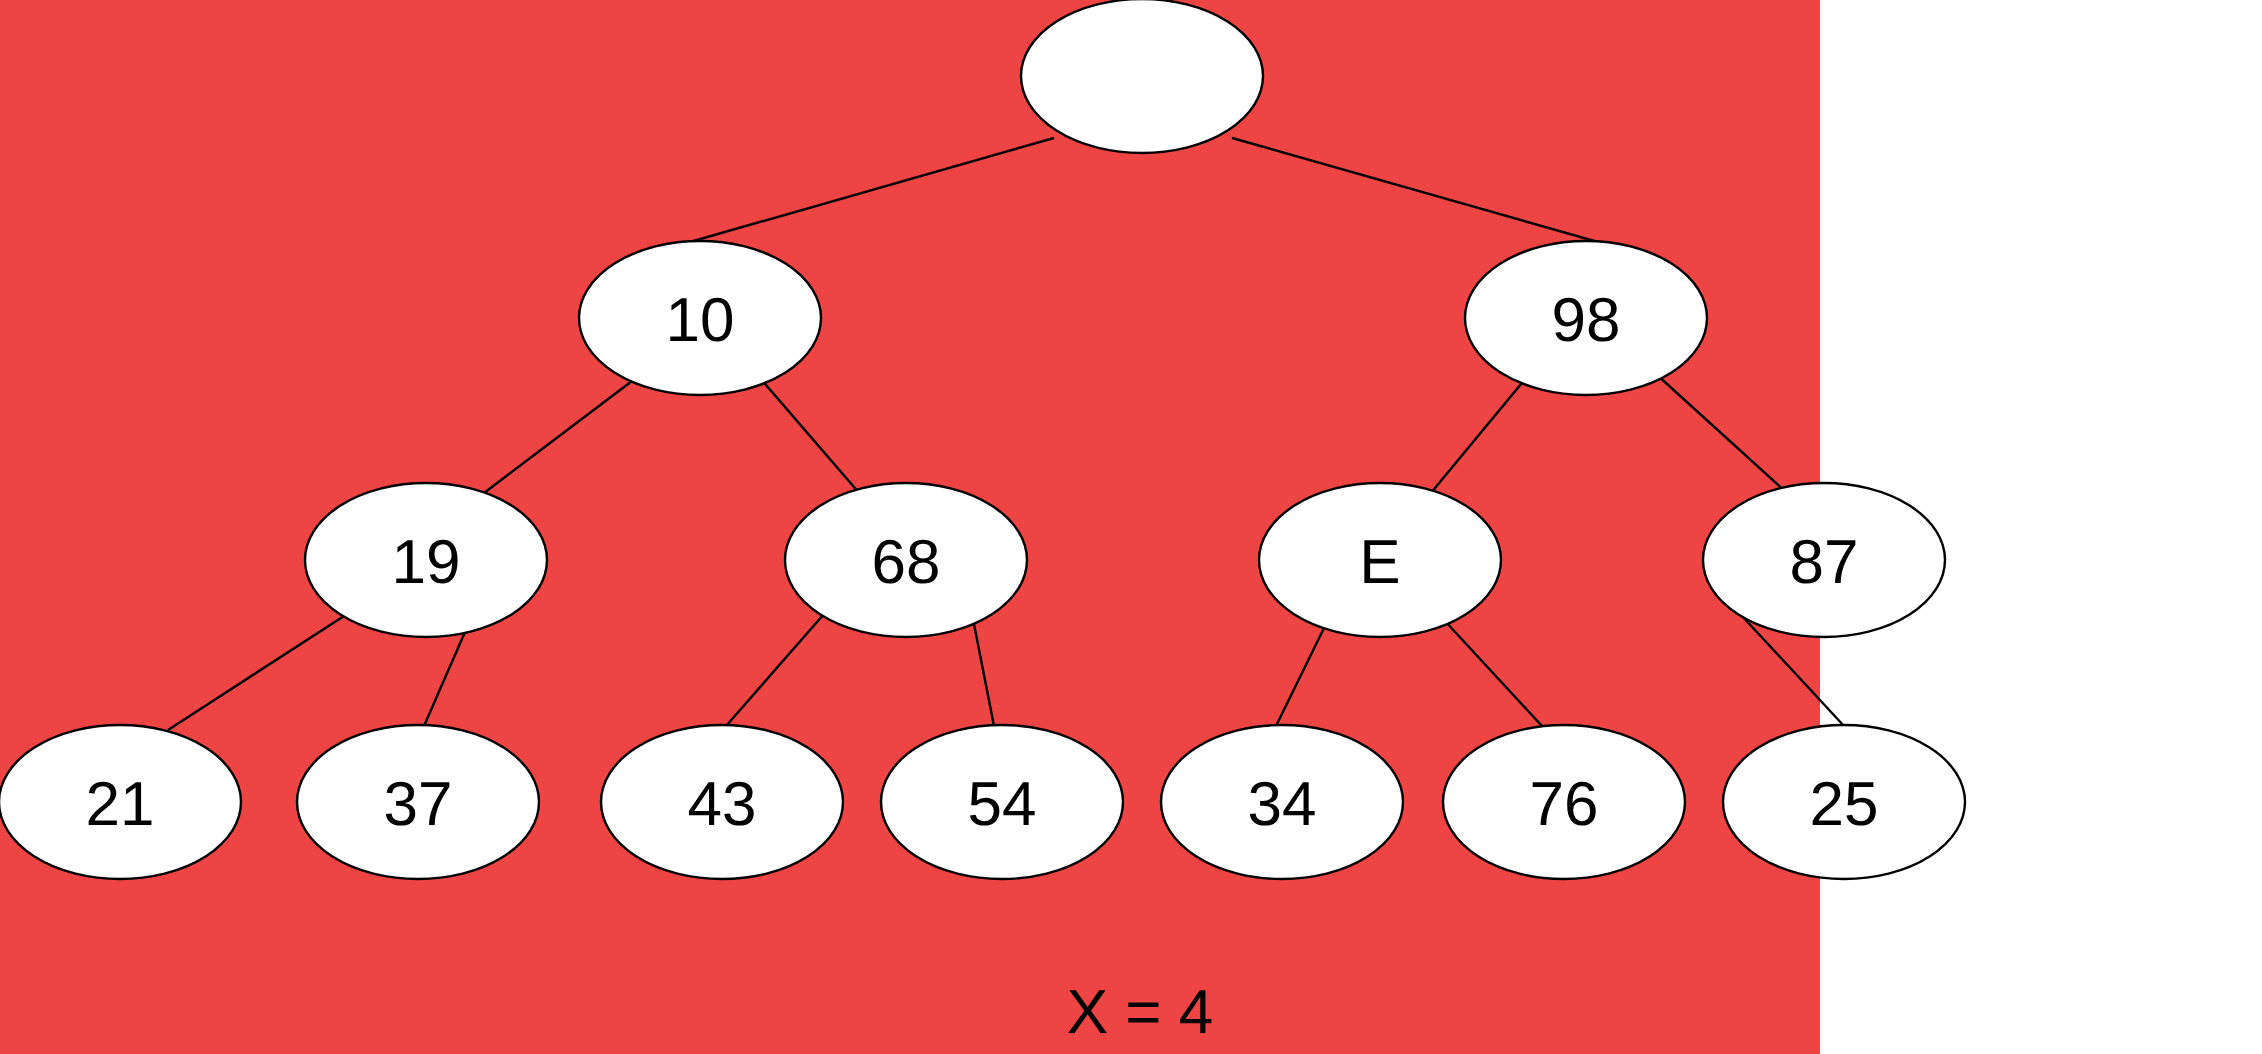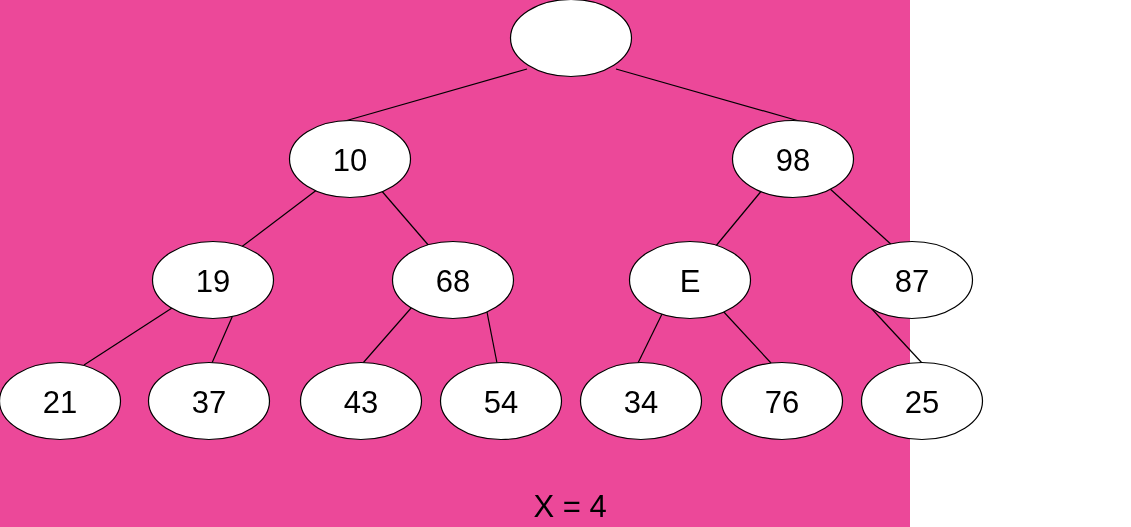--- a/index.html
+++ b/index.html
@@ -10,21 +10,21 @@
   body {
     width: 1131px;
     height: 527px;
     overflow: hidden;
     font-family: "Liberation Sans", sans-serif;
   }
   #canvas-wrap {
     position: relative;
     width: 910px;
     height: 527px;
-    background: #ec4899;
+    background: #ef4444;
   }
   svg#tree-svg {
     position: absolute;
     left: 0;
     top: 0;
     width: 1131px;
     height: 527px;
     display: block;
   }
   .node-ellipse {

